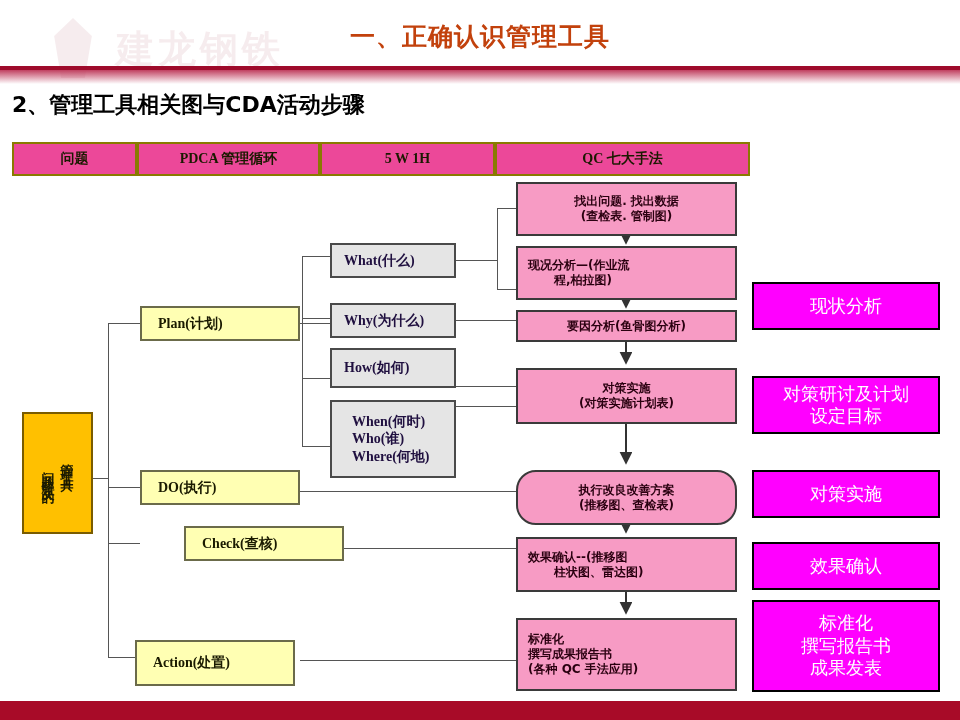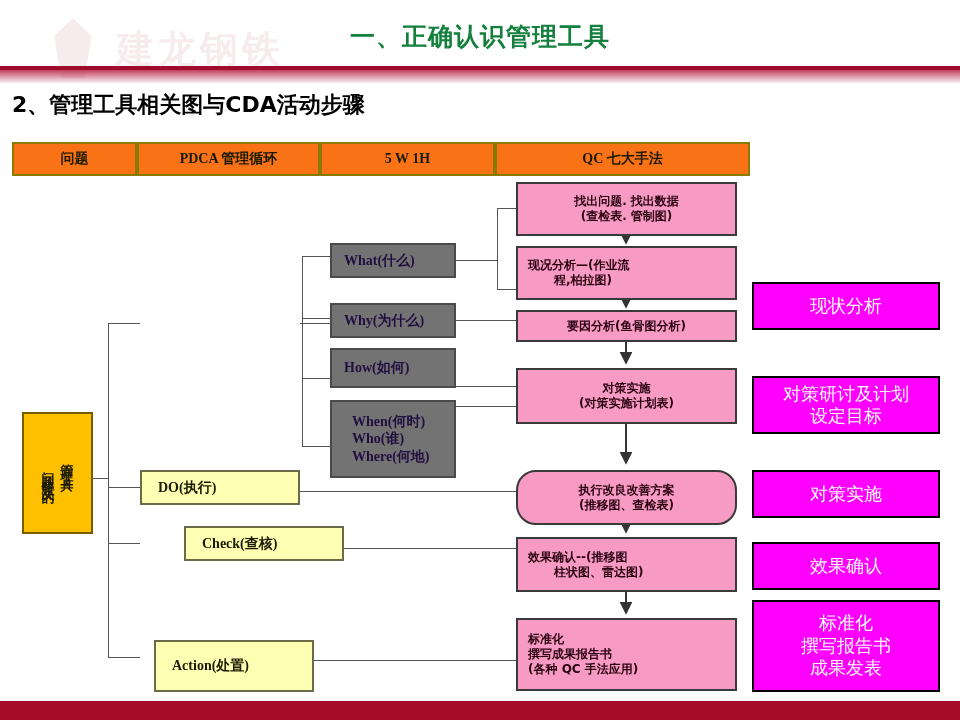--- a/index.html
+++ b/index.html
@@ -28,21 +28,21 @@
     position:absolute;left:8px;top:0px;width:54px;height:60px;
     background:#8a0b22;
     clip-path:polygon(50% 0%,85% 30%,72% 100%,28% 100%,15% 30%);
   }
 
   
   .title{
     position:absolute;left:0;top:20px;width:960px;
     text-align:center;
     font-family:"DejaVu Sans",sans-serif;
-    font-size:25px;font-weight:bold;color:#15803d;
+    font-size:25px;font-weight:bold;color:#c2410c;
     letter-spacing:1px;
   }
   .divider{
     position:absolute;left:0;top:66px;width:960px;height:4px;
     background:#9e0b2b;
   }
   .divider-fade{
     position:absolute;left:0;top:70px;width:960px;height:14px;
     background:linear-gradient(to bottom,#c04060 0%,rgba(192,64,96,0) 100%);
   }
@@ -51,21 +51,21 @@
     position:absolute;left:12px;top:90px;
     font-family:"DejaVu Sans",sans-serif;
     font-size:22px;font-weight:bold;color:#000;
     white-space:nowrap;
   }
 
   
   .hdr{
     position:absolute;
     box-sizing:border-box;
-    background:#f97316;
+    background:#ec4899;
     border:2px solid #8a7a00;
     display:flex;align-items:center;justify-content:center;
     font-family:"Liberation Serif","DejaVu Serif",serif;
     font-size:14px;font-weight:bold;color:#1a1a00;
     text-align:center;
   }
   .hdr-cda{
     position:absolute;box-sizing:border-box;
     background:#FFFF00;border:2px solid #000;
     display:flex;align-items:center;justify-content:center;
@@ -91,21 +91,21 @@
     letter-spacing:5px;line-height:1;
   }
   .box-yellow{
     background:#FFFFB3;border:2px solid #6b6b4a;
     color:#1a1a00;
     font-family:"Liberation Serif","DejaVu Serif",serif;
     font-size:14px;font-weight:bold;
     justify-content:flex-start;padding-left:16px;
   }
   .box-purple{
-    background:#737373;border:2px solid #4a4a4a;
+    background:#e5e5e5;border:2px solid #4a4a4a;
     color:#201040;
     font-family:"Liberation Serif","DejaVu Serif",serif;
     font-size:14px;font-weight:bold;
     justify-content:flex-start;padding-left:12px;
     text-align:left;
   }
   .box-purple.multi{align-items:center;padding-left:20px;}
   .box-pink{
     background:#F79BC4;border:2px solid #3a3a3a;
     color:#2a0010;
@@ -202,23 +202,24 @@
     <line x1="626" y1="592" x2="626" y2="612" stroke="#333" stroke-width="2" marker-end="url(#ah)"></line>
   </svg>
 
   <div class="box box-orange" style="left:22px;top:412px;width:71px;height:122px;">
     <div class="vert-wrap">
       <span class="vert-col">管理工具。</span>
       <span class="vert-col">问题解决的</span>
     </div>
   </div>
 
+  <div class="box box-yellow" style="left:140px;top:306px;width:160px;height:35px;">Plan(计划)</div>
   <div class="box box-yellow" style="left:140px;top:470px;width:160px;height:35px;">DO(执行)</div>
   <div class="box box-yellow" style="left:140px;top:526px;width:160px;height:35px;margin-left:44px;">Check(查核)</div>
-  <div class="box box-yellow" style="left:154px;top:640px;width:160px;height:52px;">Action(处置)</div>
+  <div class="box box-yellow" style="left:135px;top:640px;width:160px;height:46px;">Action(处置)</div>
 
   <div class="box box-purple" style="left:330px;top:243px;width:126px;height:35px;">What(什么)</div>
   <div class="box box-purple" style="left:330px;top:303px;width:126px;height:35px;">Why(为什么)</div>
   <div class="box box-purple" style="left:330px;top:348px;width:126px;height:40px;">How(如何)</div>
   <div class="box box-purple multi" style="left:330px;top:400px;width:126px;height:78px;">
     <div style="width:100%;text-align:left;">
       <div>When(何时)</div>
       <div>Who(谁)</div>
       <div>Where(何地)</div>
     </div>

